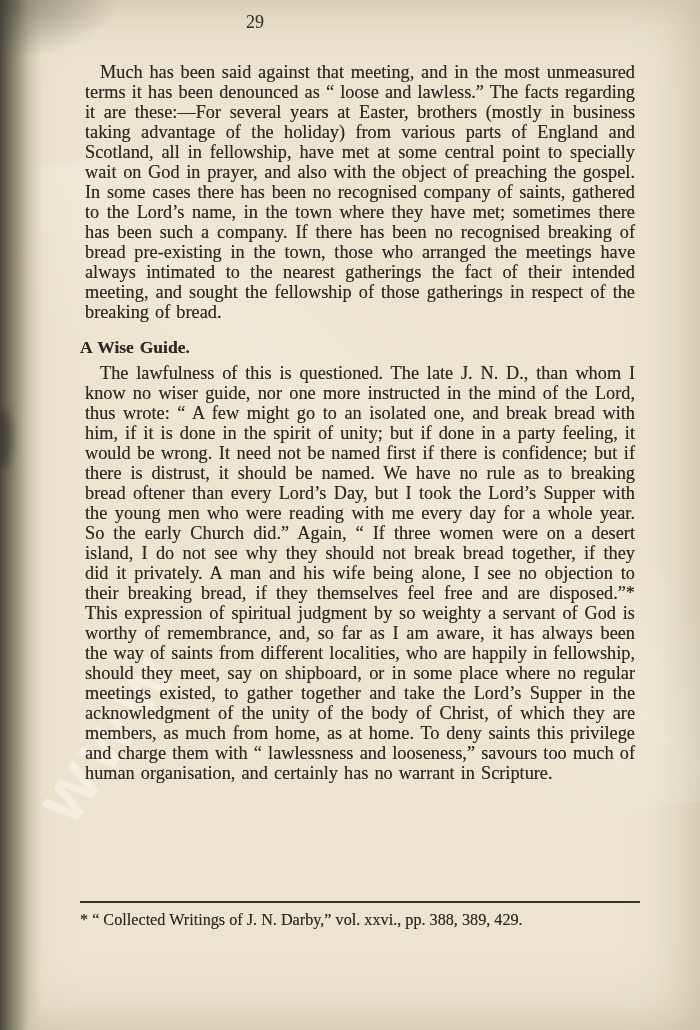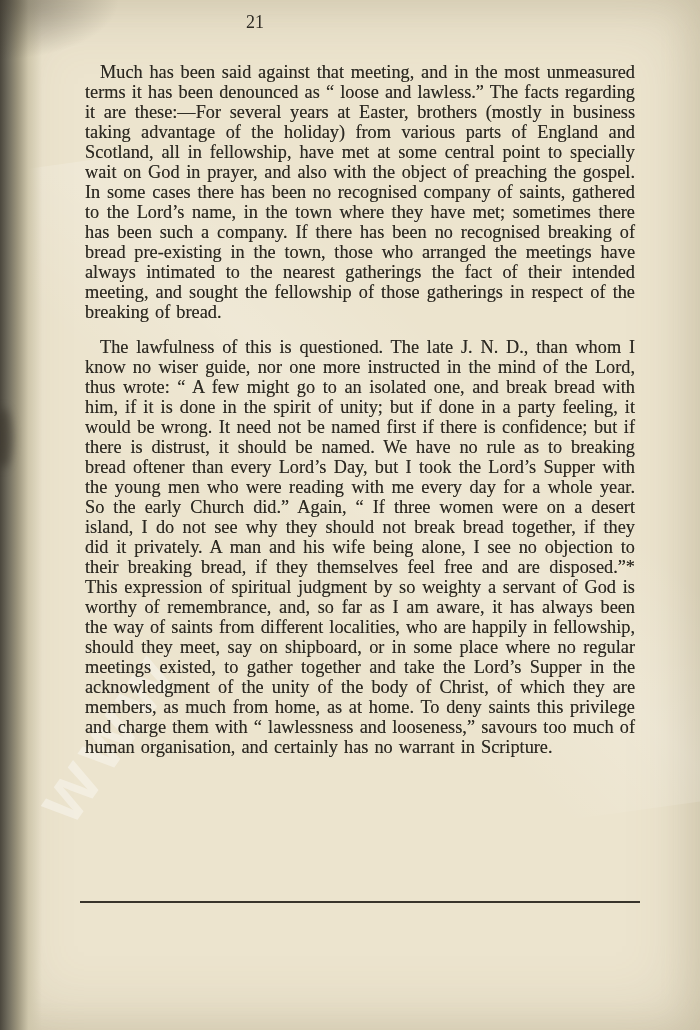--- a/index.html
+++ b/index.html
@@ -137,23 +137,25 @@
 <body>
 
 <div class="page">
   <div class="watermark-streak"></div>
   <div class="watermark">www</div>
 
   <div class="binding-shadow"></div>
   <div class="corner-shade"></div>
   <div class="edge-smudge"></div>
 
-  <div class="page-number">21</div>
+  <div class="page-number">29</div>
 
   <div class="text-block">
     <p class="para para-1">Much has been said against that meeting, and in the most unmeasured terms it has been denounced as “ loose and lawless.” The facts regarding it are these:—For several years at Easter, brothers (mostly in business taking advantage of the holiday) from various parts of England and Scotland, all in fellowship, have met at some central point to specially wait on God in prayer, and also with the object of preaching the gospel. In some cases there has been no recognised company of saints, gathered to the Lord’s name, in the town where they have met; sometimes there has been such a company. If there has been no recognised breaking of bread pre-existing in the town, those who arranged the meetings have always intimated to the nearest gatherings the fact of their intended meeting, and sought the fellowship of those gatherings in respect of the breaking of bread.</p>
+    <h3 class="heading">A Wise Guide.</h3>
     <p class="para para-2">The lawfulness of this is questioned. The late J. N. D., than whom I know no wiser guide, nor one more instructed in the mind of the Lord, thus wrote: “ A few might go to an isolated one, and break bread with him, if it is done in the spirit of unity; but if done in a party feeling, it would be wrong. It need not be named first if there is confidence; but if there is distrust, it should be named. We have no rule as to breaking bread oftener than every Lord’s Day, but I took the Lord’s Supper with the young men who were reading with me every day for a whole year. So the early Church did.” Again, “ If three women were on a desert island, I do not see why they should not break bread together, if they did it privately. A man and his wife being alone, I see no objection to their breaking bread, if they themselves feel free and are disposed.”* This expression of spiritual judgment by so weighty a servant of God is worthy of remembrance, and, so far as I am aware, it has always been the way of saints from different localities, who are happily in fellowship, should they meet, say on shipboard, or in some place where no regular meetings existed, to gather together and take the Lord’s Supper in the acknowledgment of the unity of the body of Christ, of which they are members, as much from home, as at home. To deny saints this privilege and charge them with “ lawlessness and looseness,” savours too much of human organisation, and certainly has no warrant in Scripture.</p>
   </div>
 
   <div class="footnote">
     <div class="footnote-rule"></div>
+    <p class="footnote-text">* “ Collected Writings of J. N. Darby,” vol. xxvi., pp. 388, 389, 429.</p>
   </div>
 </div>
 
 </body></html>

